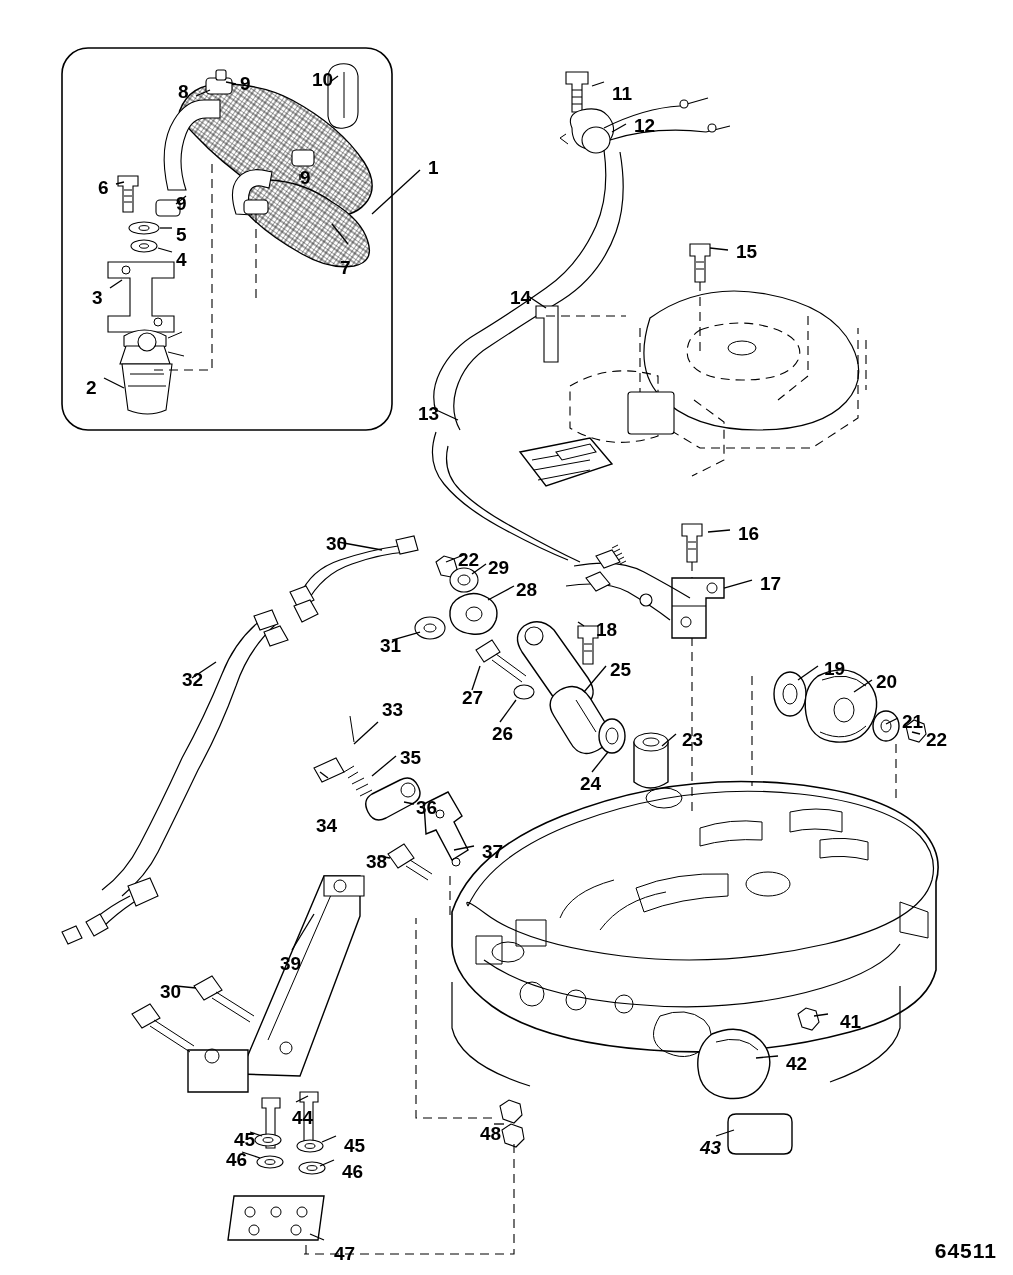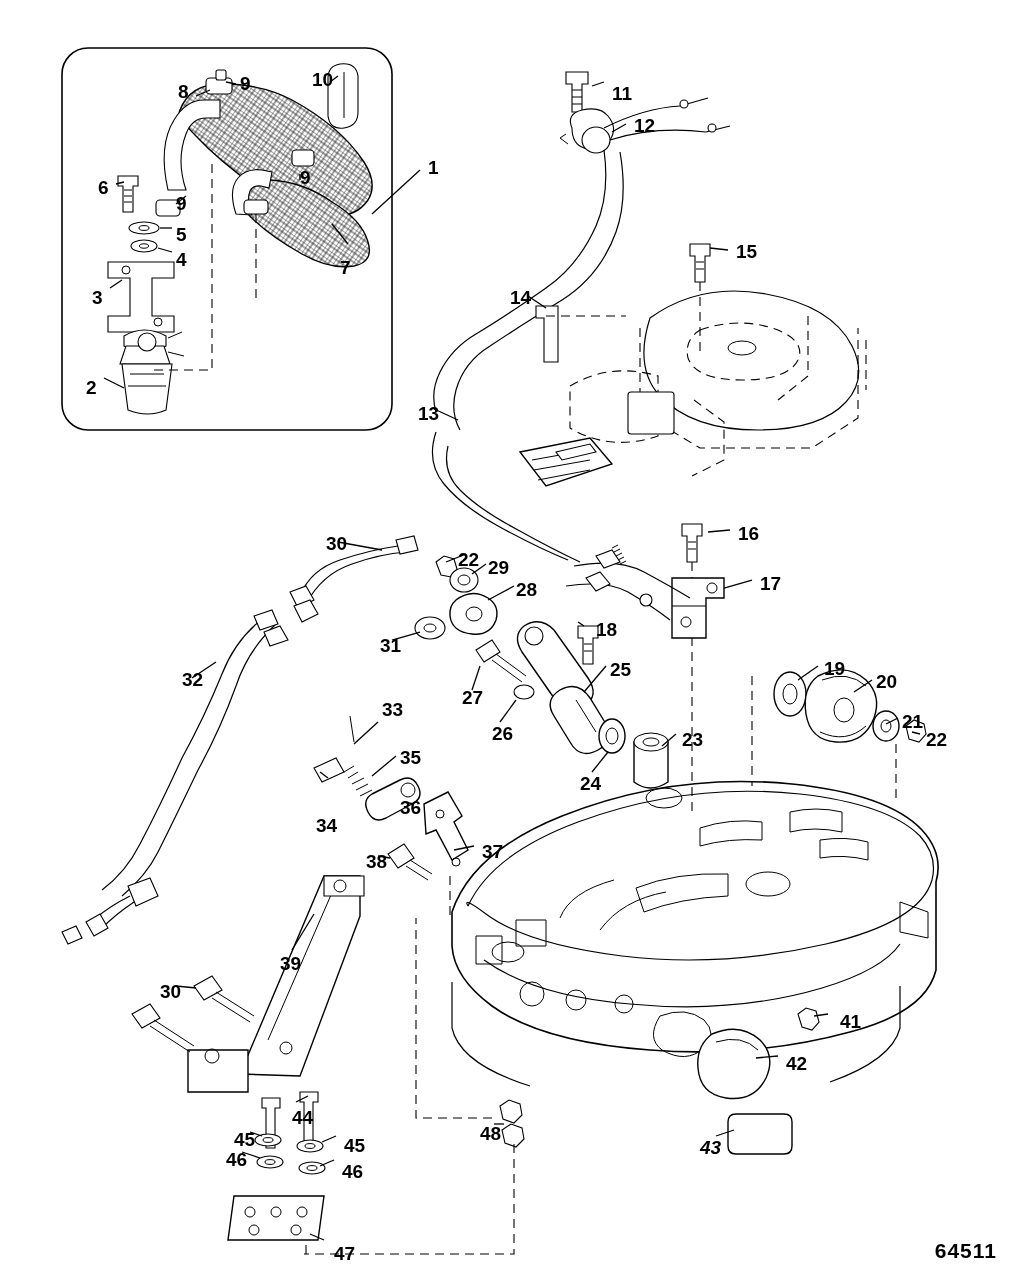--- a/index.html
+++ b/index.html
@@ -370,21 +370,21 @@
     <div class="callout" style="left: 492px; top: 724px;">26</div>
     <div class="callout" style="left: 462px; top: 688px;">27</div>
     <div class="callout" style="left: 516px; top: 580px;">28</div>
     <div class="callout" style="left: 488px; top: 558px;">29</div>
     <div class="callout" style="left: 326px; top: 534px; text-align: center;">30</div>
     <div class="callout" style="left: 380px; top: 636px;">31</div>
     <div class="callout" style="left: 182px; top: 670px;">32</div>
     <div class="callout" style="left: 382px; top: 689px; margin-top: 11px;">33</div>
     <div class="callout" style="left: 316px; top: 776px; margin-top: 40px;">34</div>
     <div class="callout" style="left: 400px; top: 748px;">35</div>
-    <div class="callout" style="left: 400px; top: 798px;">36</div>
+    <div class="callout" style="left: 416px; top: 798px;">36</div>
     <div class="callout" style="left: 482px; top: 842px;">37</div>
     <div class="callout" style="left: 366px; top: 852px;">38</div>
     <div class="callout" style="left: 280px; top: 954px;">39</div>
     <div class="callout" style="left: 160px; top: 982px;">30</div>
     <div class="callout" style="left: 840px; top: 1012px;">41</div>
     <div class="callout" style="left: 786px; top: 1054px;">42</div>
     <div class="callout" style="left: 700px; top: 1138px; font-style: italic;">43</div>
     <div class="callout" style="left: 292px; top: 1108px;">44</div>
     <div class="callout" style="left: 234px; top: 1130px;">45</div>
     <div class="callout" style="left: 344px; top: 1136px;">45</div>

